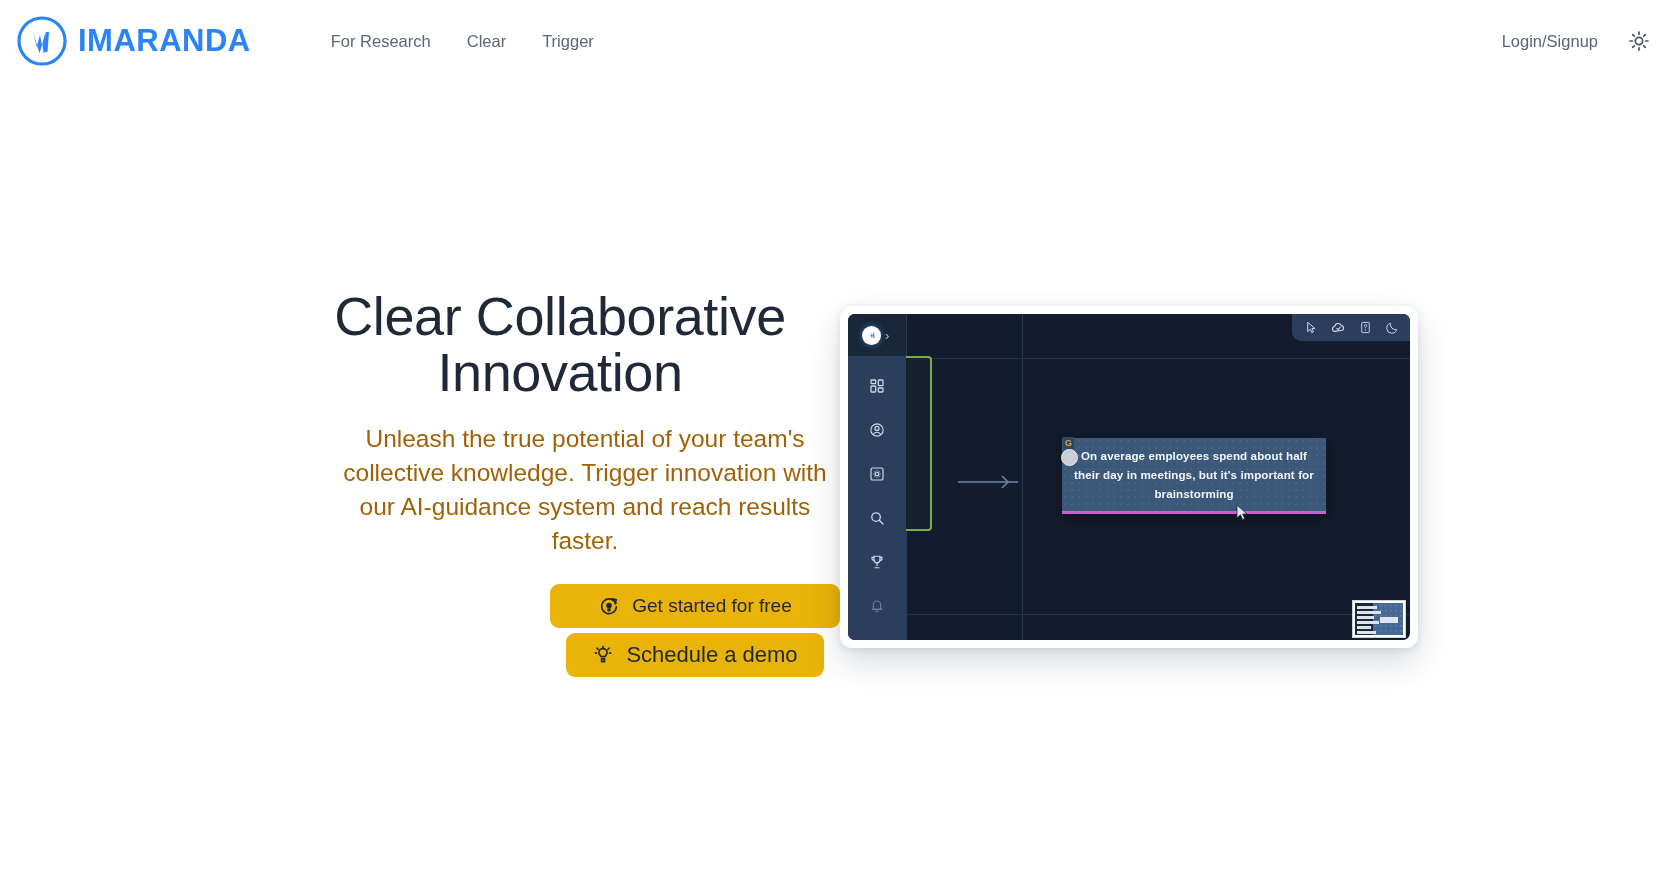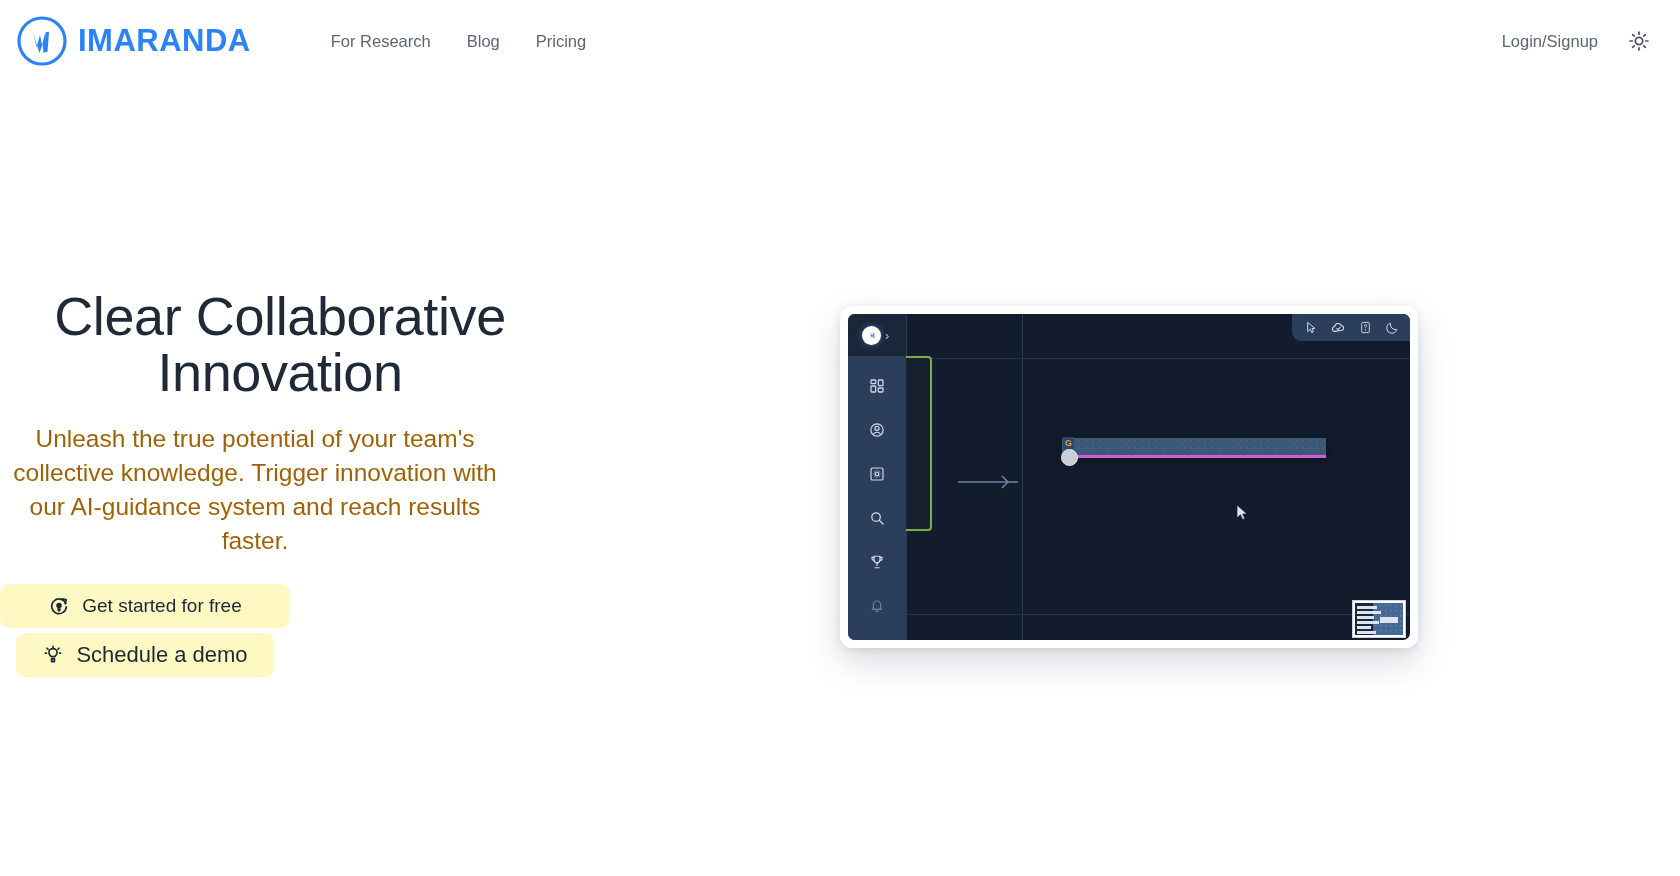--- a/index.html
+++ b/index.html
@@ -37,36 +37,36 @@
   }
 
   
   .hero {
     position: absolute; top: 82px; left: 0;
     width: 1680px; height: 794px;
     display: flex; align-items: flex-start;
   }
   .hero-left {
     width: 840px; padding-top: 206px;
-    display: flex; flex-direction: column; align-items: flex-start;
+    display: flex; flex-direction: column; align-items: flex-end;
   }
   .hero-title {
     width: 560px; text-align: center;
     font-size: 54px; line-height: 1.04; font-weight: 400;
     color: #1f2937; letter-spacing: -0.4px;
   }
   .hero-sub {
     width: 510px; margin-top: 22px; text-align: center;
     font-size: 24.5px; line-height: 1.38; font-weight: 400;
     color: #a16207;
   }
   .cta-group { margin-top: 26px; display: flex; flex-direction: column; align-items: center; }
   .btn {
     display: flex; align-items: center; justify-content: center; gap: 12px;
-    background: #fef9c3; color: #1e2834;
+    background: #eab308; color: #1e2834;
     border: none; border-radius: 9px;
     font-family: "Liberation Sans", sans-serif;
     cursor: pointer;
   }
   .btn-primary { width: 290px; height: 44px; font-size: 19px; }
   .btn-secondary { width: 258px; height: 44px; font-size: 22px; margin-top: 5px; }
   .btn svg { display: block; flex: 0 0 auto; }
 
   
   .hero-right {
@@ -186,22 +186,22 @@
         <circle cx="26" cy="26" r="23" fill="none" stroke="#2b84f7" stroke-width="3.2"></circle>
         <path d="M17 16 L20.5 32 L24 20 L26 30 L29.5 17 L31 36 L27.5 38 L26.5 29 L23.5 38 L20.5 29 Z" fill="#2b84f7"></path>
         <path d="M30 17 L33 17 L31.5 37 L28.6 37 Z" fill="#2b84f7"></path>
       </svg>
     </span>
     <span class="brand-name">IMARANDA</span>
   </a>
 
   <nav class="main-nav">
     <span class="nav-link">For Research</span>
-    <span class="nav-link">Blog</span>
-    <span class="nav-link">Pricing</span>
+    <span class="nav-link">Clear</span>
+    <span class="nav-link">Trigger</span>
   </nav>
 
   <div class="header-right">
     <span class="login-link">Login/Signup</span>
     <span class="theme-toggle">
       <svg width="22" height="22" viewBox="0 0 24 24" fill="none" stroke="currentColor" stroke-width="1.9" stroke-linecap="round">
         <circle cx="12" cy="12" r="4"></circle>
         <path d="M12 2.2v2.4M12 19.4v2.4M2.2 12h2.4M19.4 12h2.4M5.1 5.1l1.7 1.7M17.2 17.2l1.7 1.7M18.9 5.1l-1.7 1.7M6.8 17.2l-1.7 1.7"></path>
       </svg>
     </span>
@@ -260,20 +260,21 @@
           <span class="mk-arrow">
             <svg width="62" height="16" viewBox="0 0 62 16" fill="none" stroke="#6f85a3" stroke-width="1.5">
               <path d="M0 8h60"></path>
                 <path d="M44 2l6 6-6 6"></path>
             </svg>
           </span>
 
           <div class="mk-card">
             <span class="mk-badge">G</span>
             <span class="mk-avatar"></span>
+            <div class="mk-card-text">On average employees spend about half their day in meetings, but it's important for brainstorming</div>
           </div>
 
           <span class="mk-cursor">
             <svg width="13" height="17" viewBox="0 0 13 17" fill="#dfe6ef" stroke="#1e2a3b" stroke-width=".8">
               <path d="M1 1 L1 14 L4.4 10.8 L6.6 15.6 L8.8 14.6 L6.7 10 L11 10 Z"></path>
             </svg>
           </span>
         </div>
 
         <aside class="mk-side">

